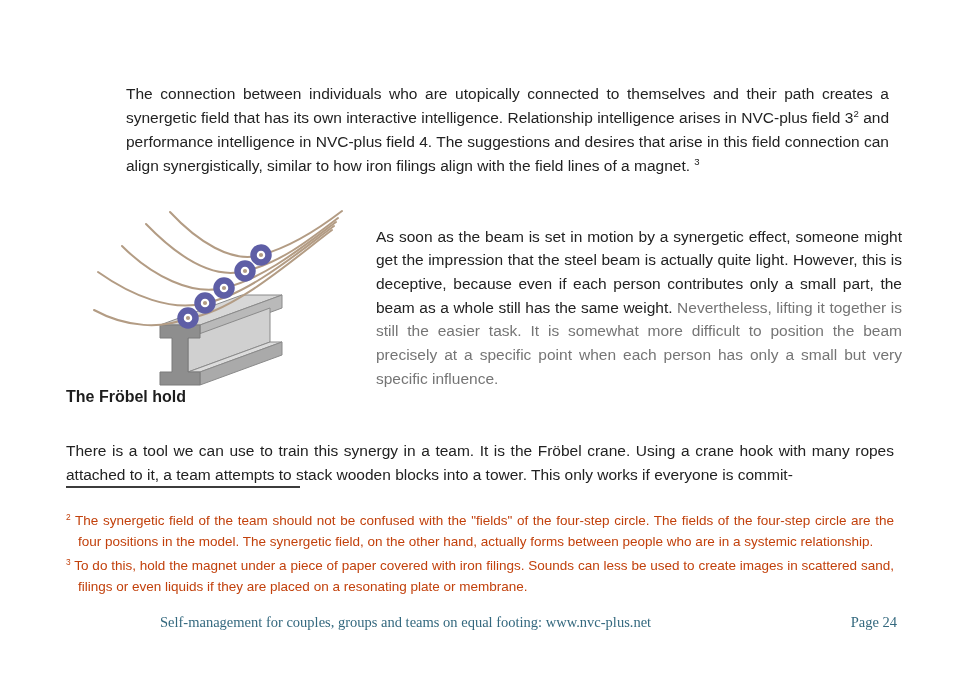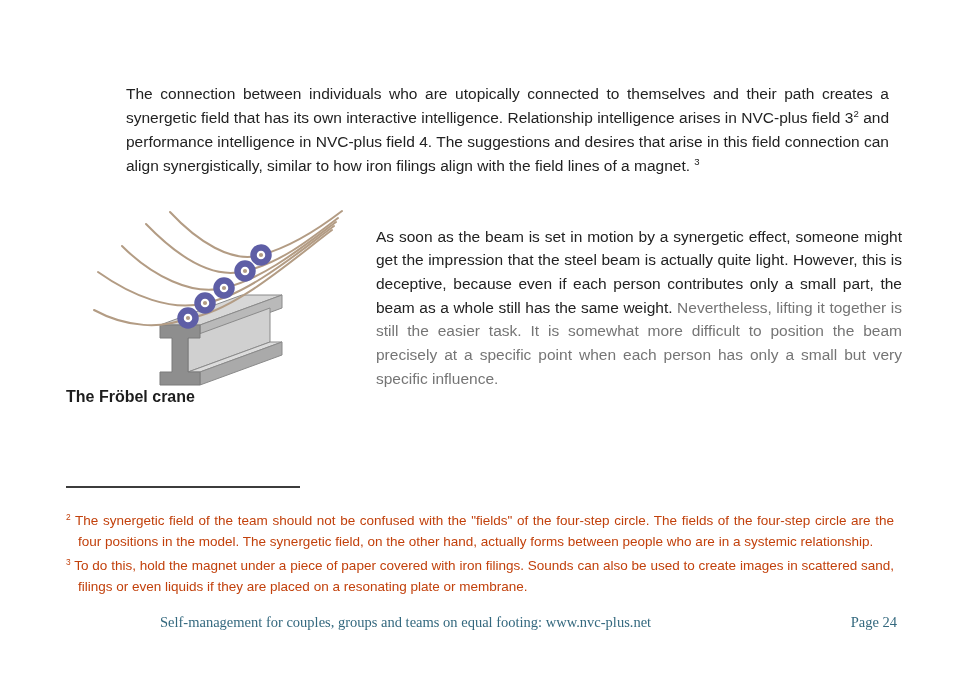--- a/index.html
+++ b/index.html
@@ -107,25 +107,26 @@
         <g>
           <circle cx="179" cy="59" r="7.5" fill="#ffffff" stroke="#5e5ea6" stroke-width="6.5"></circle>
           <circle cx="179" cy="59" r="2.1" fill="#b39c84"></circle>
         </g>
       </g>
     </svg>
   </div>
 
   <p class="par beam-par"><span>As soon as the beam is set in motion by a synergetic effect, someone might get the impression that the steel beam is actually quite light. However, this is deceptive, because even if each person contributes only a small part, the beam as a whole still has the same weight. </span><span class="gray-text">Neverthe­less, lifting it together is still the easier task. It is somewhat more difficult to position the beam precisely at a specific point when each person has only a small but very specific influence.</span></p>
 
-  <div class="figure-caption">The Fröbel crane</div>
+  <div class="figure-caption">The Fröbel hold</div>
 
+  <p class="par tool-par">There is a tool we can use to train this synergy in a team. It is the Fröbel crane. Using a crane hook with many ropes attached to it, a team attempts to stack wooden blocks into a tower. This only works if everyone is commit-</p>
 
   <div class="fn-rule"></div>
 
   <p class="footnote fn-2"><sup class="s">2</sup> <span>The synergetic field of the team should not be confused with the "fields" of the four-step circle. The fields of the four-step circle are the four positions in the model. The synergetic field, on the other hand, actually forms between people who are in a systemic relationship.</span></p>
 
-  <p class="footnote fn-3"><sup class="s">3</sup> <span>To do this, hold the magnet under a piece of paper covered with iron filings. Sounds can also be used to create images in scattered sand, filings or even liquids if they are placed on a resonating plate or membrane.</span></p>
+  <p class="footnote fn-3"><sup class="s">3</sup> <span>To do this, hold the magnet under a piece of paper covered with iron filings. Sounds can less be used to create images in scattered sand, filings or even liquids if they are placed on a resonating plate or membrane.</span></p>
 
   <div class="footer-text">Self-management for couples, groups and teams on equal footing:  www.nvc-plus.net</div>
   <div class="page-number">Page 24</div>
 
 </div>
 
 </body></html>

